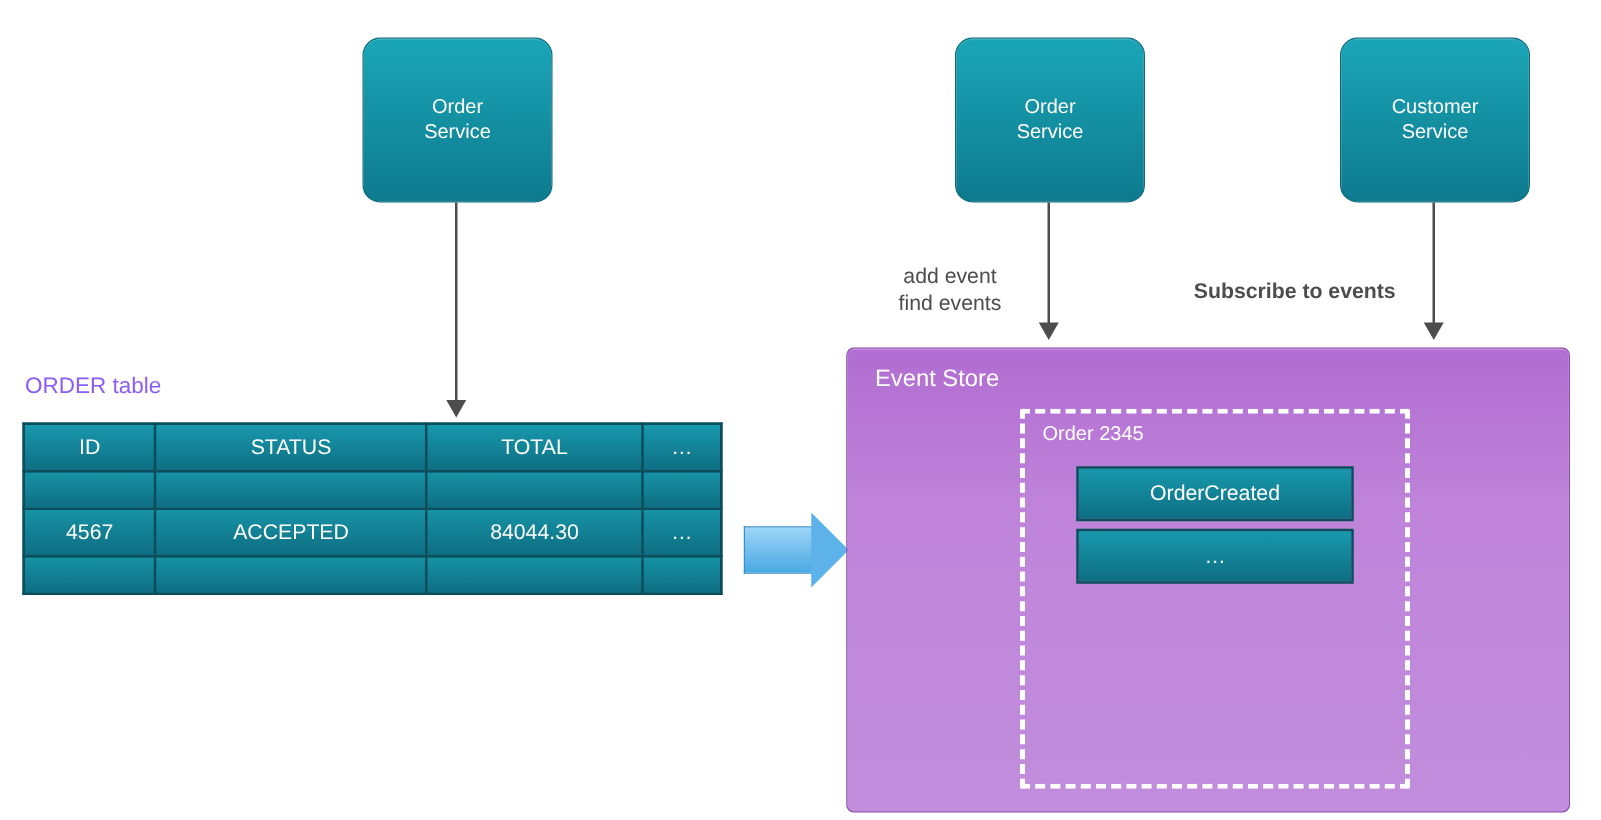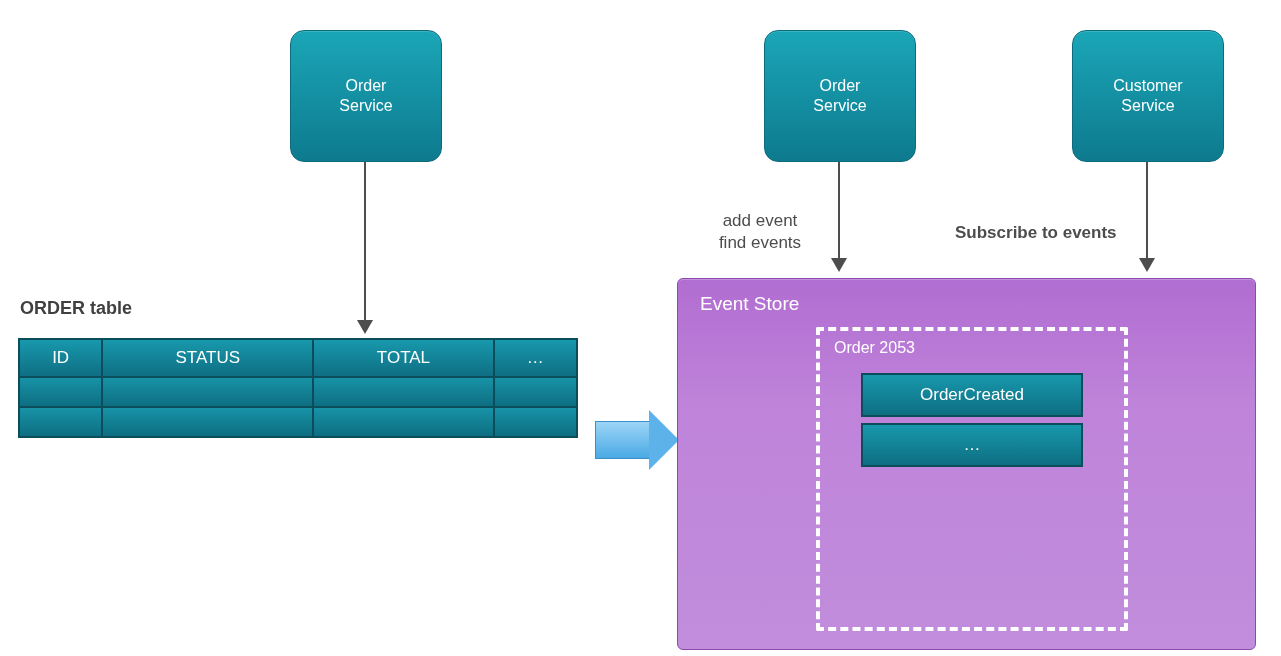--- a/index.html
+++ b/index.html
@@ -23,23 +23,23 @@
     font-size: 16px;
     display: flex;
     align-items: center;
     justify-content: center;
     text-align: center;
     line-height: 1.25;
     box-shadow: inset 0 1px 0 rgba(255,255,255,0.15);
   }
   .label-text {
     position: absolute;
-    color: #404040;
+    color: #8b5cf6;
     font-size: 18px;
-    font-weight: bold;
+    font-weight: normal;
   }
   .small-label {
     position: absolute;
     color: #4d4d4d;
     font-size: 17px;
     text-align: left;
     white-space: pre;
     line-height: 1.3;
   }
   
@@ -170,20 +170,26 @@
       <th>…</th>
     </tr>
   </thead>
   <tbody>
     <tr class="empty">
       <td></td>
       <td></td>
       <td></td>
       <td></td>
     </tr>
+    <tr>
+      <td>4567</td>
+      <td>ACCEPTED</td>
+      <td>84044.30</td>
+      <td>…</td>
+    </tr>
     <tr class="empty">
       <td></td>
       <td></td>
       <td></td>
       <td></td>
     </tr>
   </tbody>
 </table>
 
 <div class="big-arrow">
@@ -201,17 +207,17 @@
 <div class="vhead" style="left:831px; top:258px;"></div>
 <div class="vline" style="left:1146px; top:162px; height:98px;"></div>
 <div class="vhead" style="left:1139px; top:258px;"></div>
 
 <div class="small-label" style="left:700px; top:210px; text-align:center; width:120px;">add event<br>find events</div>
 <div class="small-label" style="left:955px; top:222px; width:180px; font-weight:bold;">Subscribe to events</div>
 
 <div class="event-store">
   <div class="title">Event Store</div>
   <div class="dashed-box">
-    <div class="subtitle">Order 2053</div>
+    <div class="subtitle">Order 2345</div>
     <div class="event-item">OrderCreated</div>
     <div class="event-item">…</div>
   </div>
 </div>
 
 </body></html>

